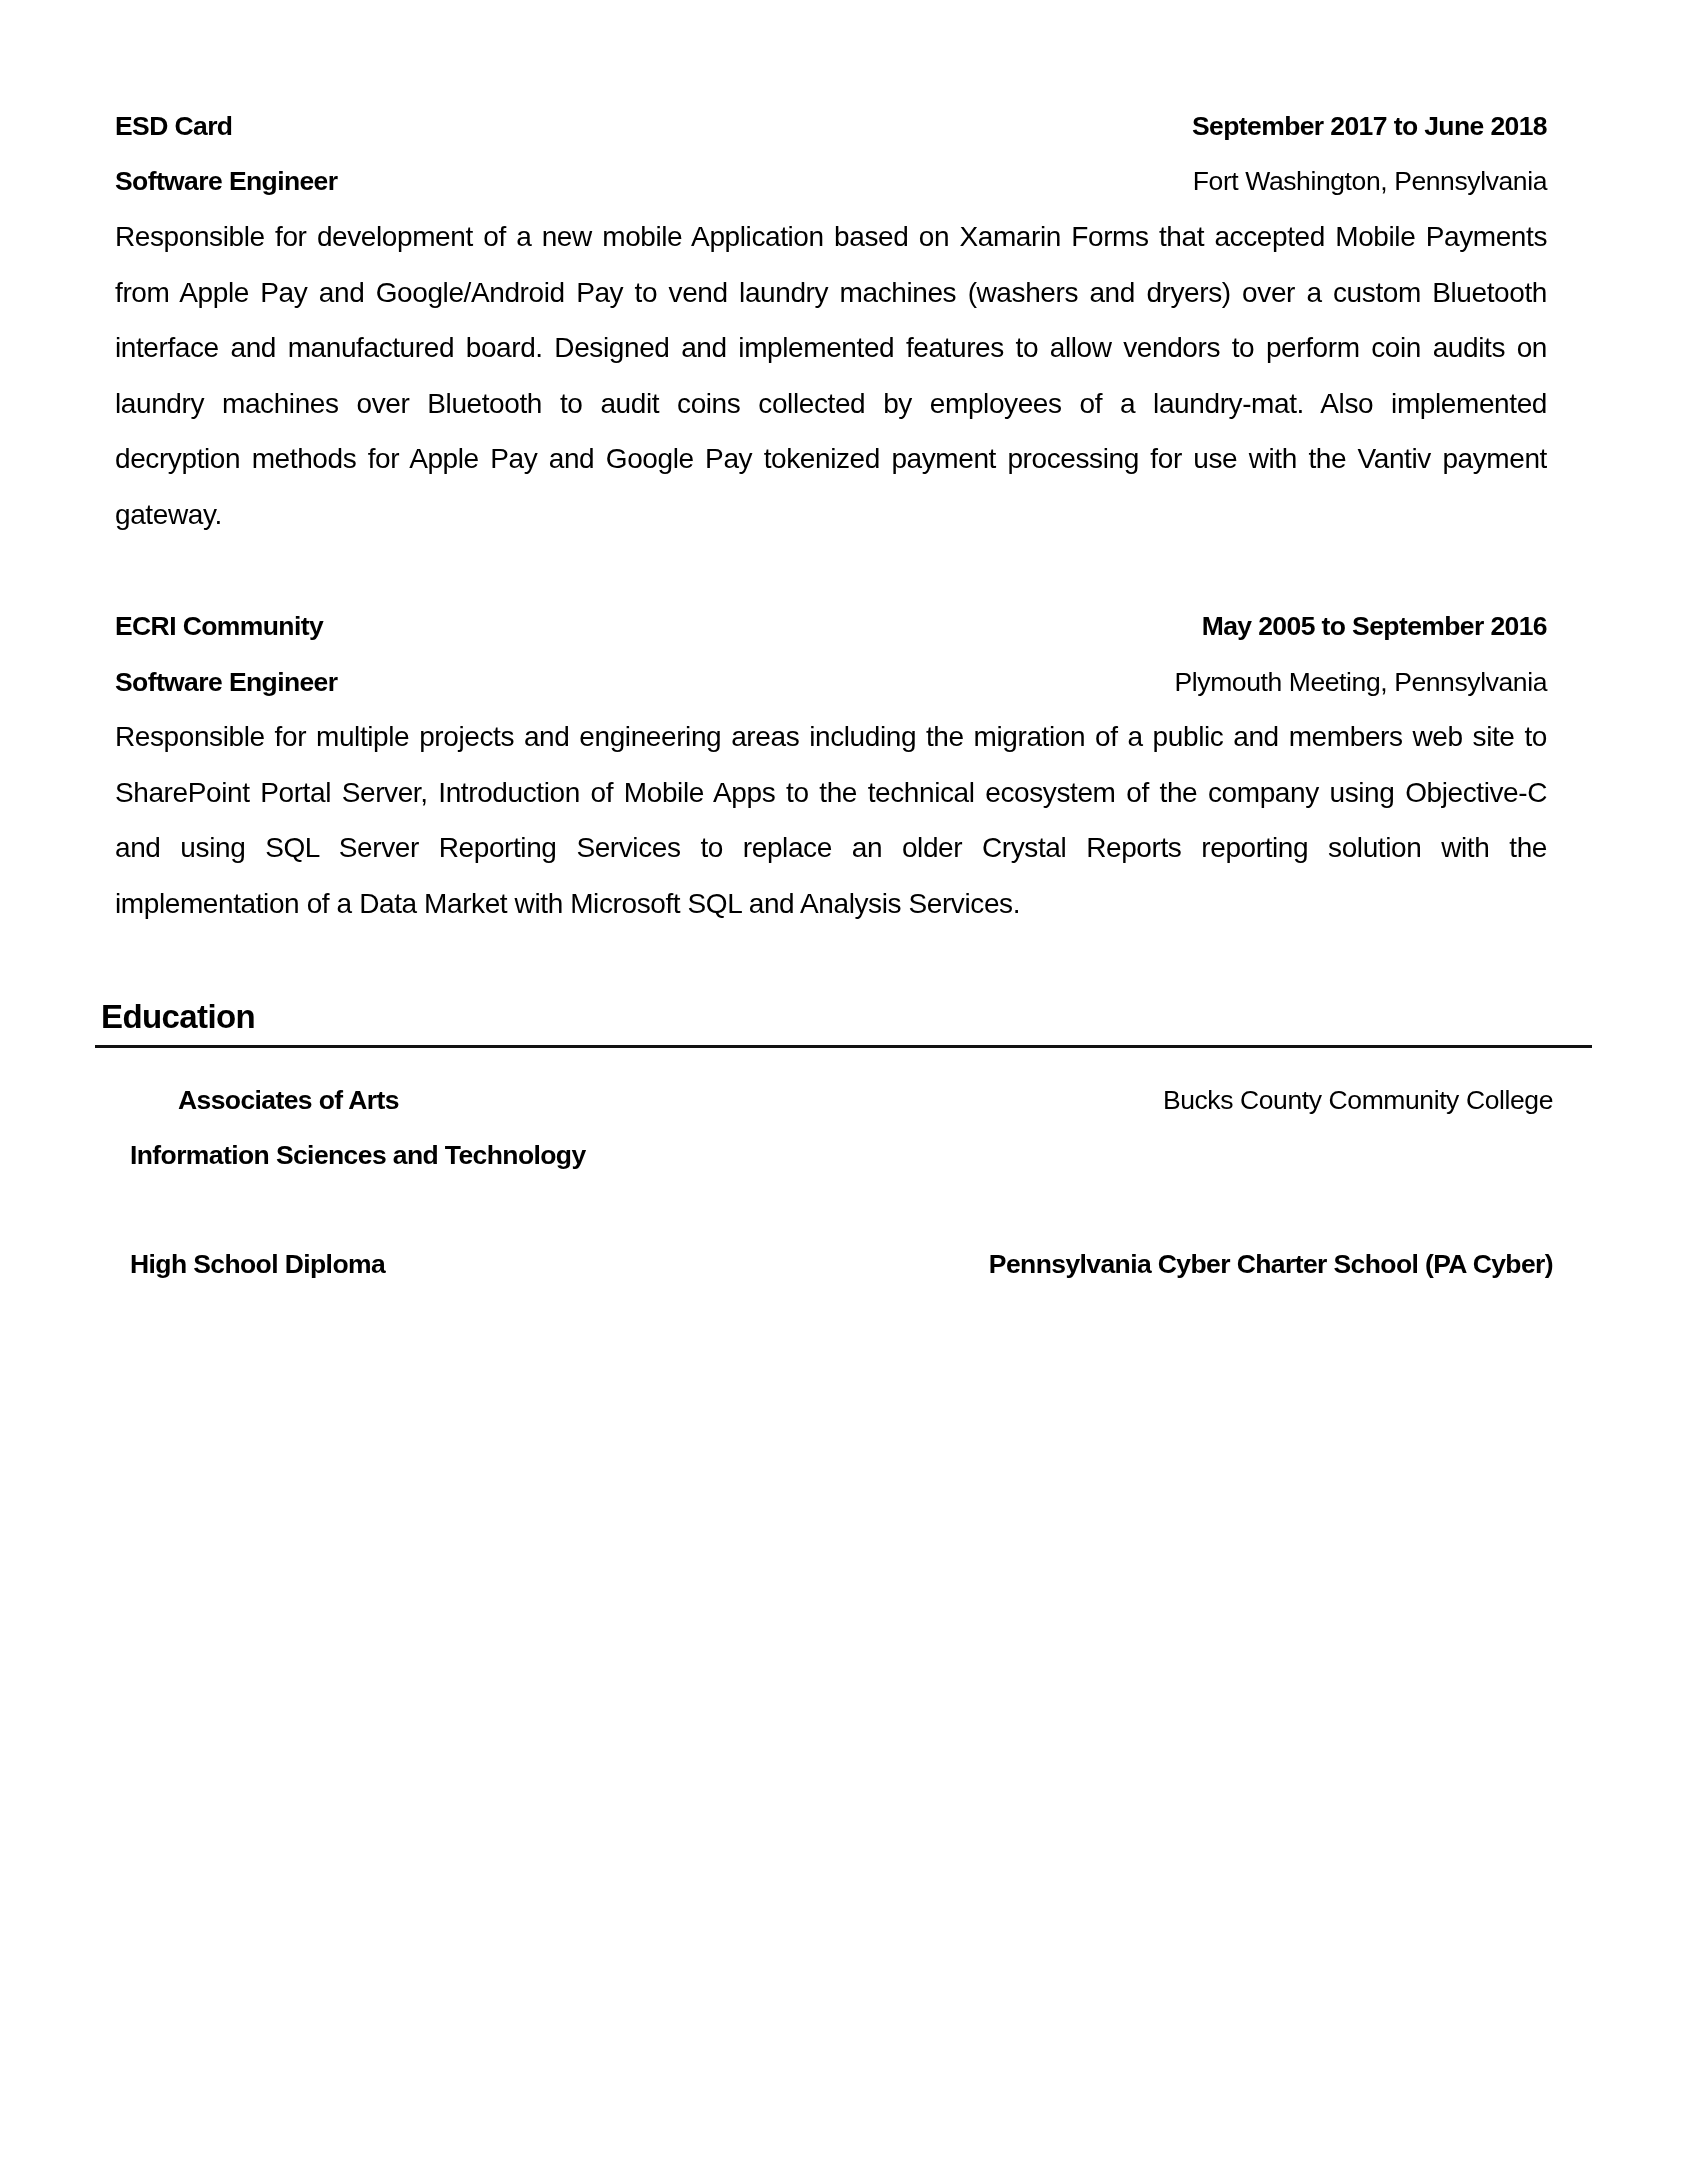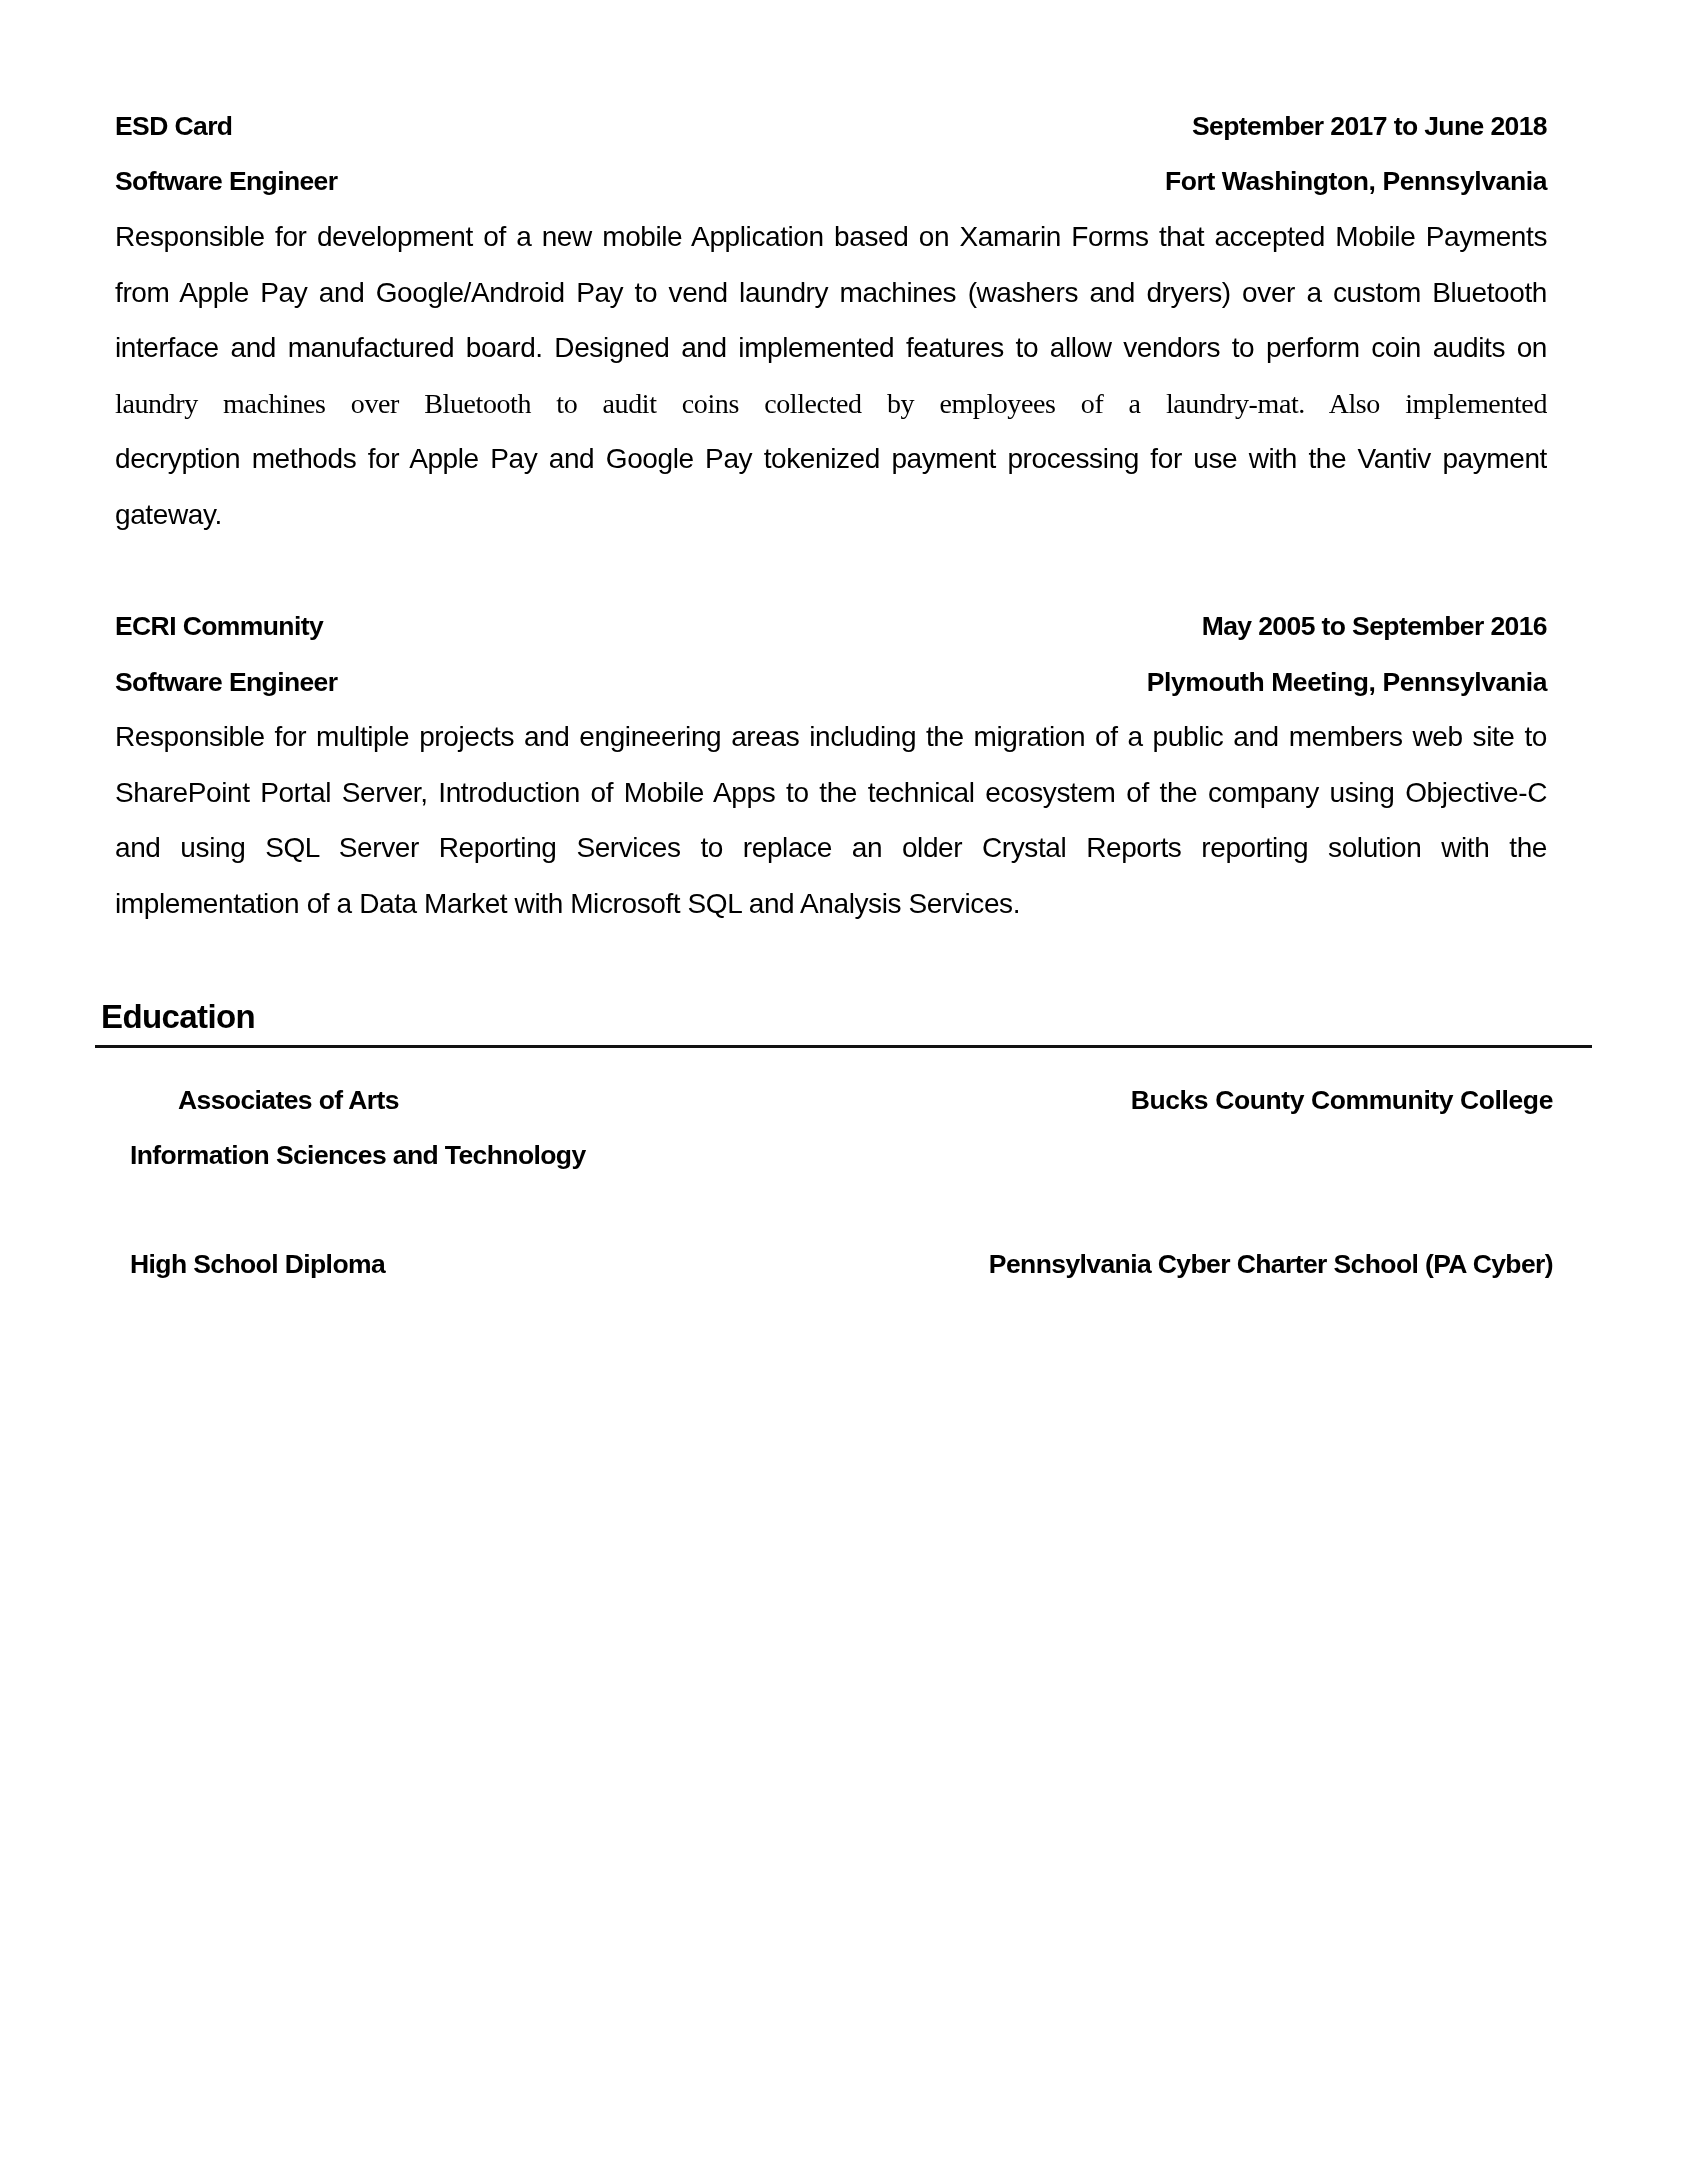--- a/index.html
+++ b/index.html
@@ -21,21 +21,20 @@
     width: 1687px; height: 1724px;
     background: #ffffff;
   }
   .line {
     position: absolute;
     font-size: 26.5px;
     line-height: 56px;
     height: 56px;
     white-space: nowrap;
     letter-spacing: -0.4px;
-    font-weight: bold;
   }
   .bold { font-weight: bold; letter-spacing: -0.6px; }
   .left { left: 115px; }
   .right { right: 140px; text-align: right; }
   .justify-row {
     position: absolute;
     left: 115px;
     width: 1432px;
     font-size: 28px;
     line-height: 56px;
@@ -76,21 +75,21 @@
   <section>
     <div class="line left bold" style="top:98px;">ESD Card</div>
     <div class="line right bold" style="top:98px;">September 2017 to June 2018</div>
     <div class="line left bold" style="top:153px;">Software Engineer</div>
     <div class="line right" style="top:153px;">Fort Washington, Pennsylvania</div>
 
     <div>
       <div class="justify-row" style="top: 209px; white-space: normal; overflow: hidden;">Responsible for development of a new mobile Application based on Xamarin Forms that accepted Mobile Payments</div>
       <div class="justify-row" style="top: 265px; white-space: normal; overflow: hidden;">from Apple Pay and Google/Android Pay to vend laundry machines (washers and dryers) over a custom Bluetooth</div>
       <div class="justify-row" style="top: 320px; white-space: normal; overflow: hidden;">interface and manufactured board. Designed and implemented features to allow vendors to perform coin audits on</div>
-      <div class="justify-row" style="top: 376px; white-space: normal; overflow: hidden; font-family: Liberation Serif, serif;">laundry machines over Bluetooth to audit coins collected by employees of a laundry-mat. Also implemented</div>
+      <div class="justify-row" style="top: 376px; white-space: normal; overflow: hidden;">laundry machines over Bluetooth to audit coins collected by employees of a laundry-mat. Also implemented</div>
       <div class="justify-row" style="top: 431px; white-space: normal; overflow: hidden;">decryption methods for Apple Pay and Google Pay tokenized payment processing for use with the Vantiv payment</div>
       <div class="justify-row last" style="top: 487px; white-space: normal; overflow: hidden;">gateway.</div>
     </div>
   </section>
 
   <section>
     <div class="line left bold" style="top:598px;">ECRI Community</div>
     <div class="line right bold" style="top:598px;">May 2005 to September 2016</div>
     <div class="line left bold" style="top:654px;">Software Engineer</div>
     <div class="line right" style="top:654px;">Plymouth Meeting, Pennsylvania</div>

